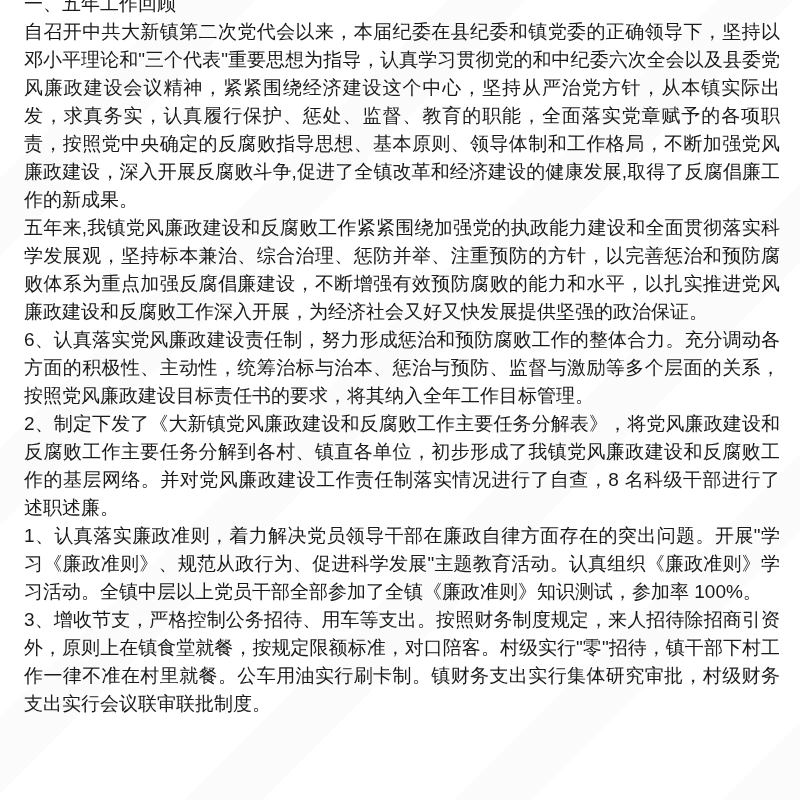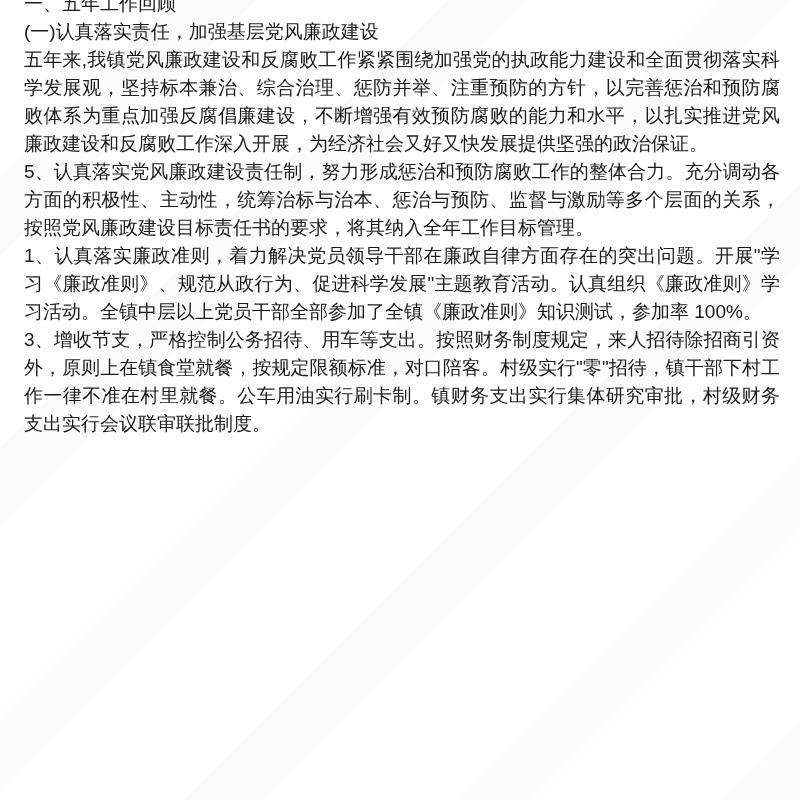--- a/index.html
+++ b/index.html
@@ -55,19 +55,20 @@
     text-align: justify;
   }
 </style>
 </head>
 <body>
 
 <div class="page">
   <div class="watermark"></div>
   <div class="content">
     <h2>一、五年工作回顾</h2>
-    <h3>(一)认真落实责任，加强基层党风廉政建设</h3>
+    <p>自召开中共大新镇第二次党代会以来，本届纪委在县纪委和镇党委的正确领导下，坚持以邓小平理论和"三个代表"重要思想为指导，认真学习贯彻党的和中纪委六次全会以及县委党风廉政建设会议精神，紧紧围绕经济建设这个中心，坚持从严治党方针，从本镇实际出发，求真务实，认真履行保护、惩处、监督、教育的职能，全面落实党章赋予的各项职责，按照党中央确定的反腐败指导思想、基本原则、领导体制和工作格局，不断加强党风廉政建设，深入开展反腐败斗争,促进了全镇改革和经济建设的健康发展,取得了反腐倡廉工作的新成果。</p>
     <p>五年来,我镇党风廉政建设和反腐败工作紧紧围绕加强党的执政能力建设和全面贯彻落实科学发展观，坚持标本兼治、综合治理、惩防并举、注重预防的方针，以完善惩治和预防腐败体系为重点加强反腐倡廉建设，不断增强有效预防腐败的能力和水平，以扎实推进党风廉政建设和反腐败工作深入开展，为经济社会又好又快发展提供坚强的政治保证。</p>
-    <p>5、认真落实党风廉政建设责任制，努力形成惩治和预防腐败工作的整体合力。充分调动各方面的积极性、主动性，统筹治标与治本、惩治与预防、监督与激励等多个层面的关系，按照党风廉政建设目标责任书的要求，将其纳入全年工作目标管理。</p>
+    <p>6、认真落实党风廉政建设责任制，努力形成惩治和预防腐败工作的整体合力。充分调动各方面的积极性、主动性，统筹治标与治本、惩治与预防、监督与激励等多个层面的关系，按照党风廉政建设目标责任书的要求，将其纳入全年工作目标管理。</p>
+    <p>2、制定下发了《大新镇党风廉政建设和反腐败工作主要任务分解表》，将党风廉政建设和反腐败工作主要任务分解到各村、镇直各单位，初步形成了我镇党风廉政建设和反腐败工作的基层网络。并对党风廉政建设工作责任制落实情况进行了自查，8 名科级干部进行了述职述廉。</p>
     <p>1、认真落实廉政准则，着力解决党员领导干部在廉政自律方面存在的突出问题。开展"学习《廉政准则》、规范从政行为、促进科学发展"主题教育活动。认真组织《廉政准则》学习活动。全镇中层以上党员干部全部参加了全镇《廉政准则》知识测试，参加率 100%。</p>
     <p>3、增收节支，严格控制公务招待、用车等支出。按照财务制度规定，来人招待除招商引资外，原则上在镇食堂就餐，按规定限额标准，对口陪客。村级实行"零"招待，镇干部下村工作一律不准在村里就餐。公车用油实行刷卡制。镇财务支出实行集体研究审批，村级财务支出实行会议联审联批制度。</p>
   </div>
 </div>
 
 </body></html>

